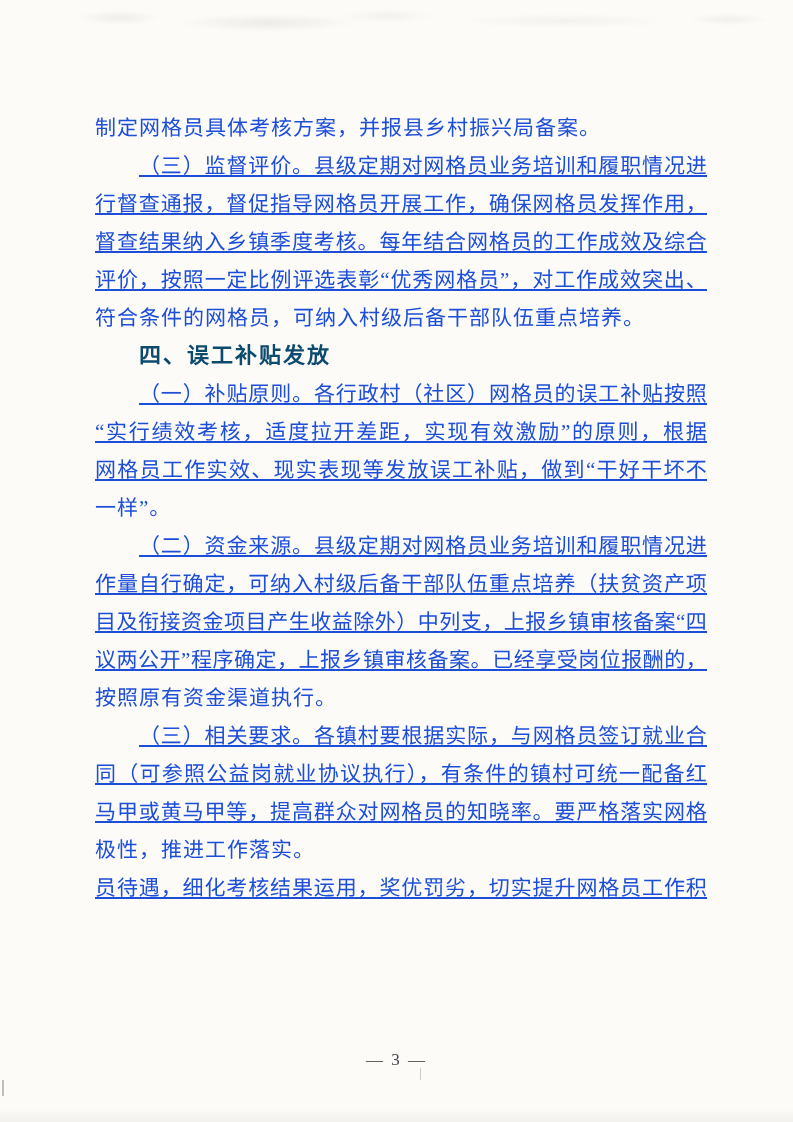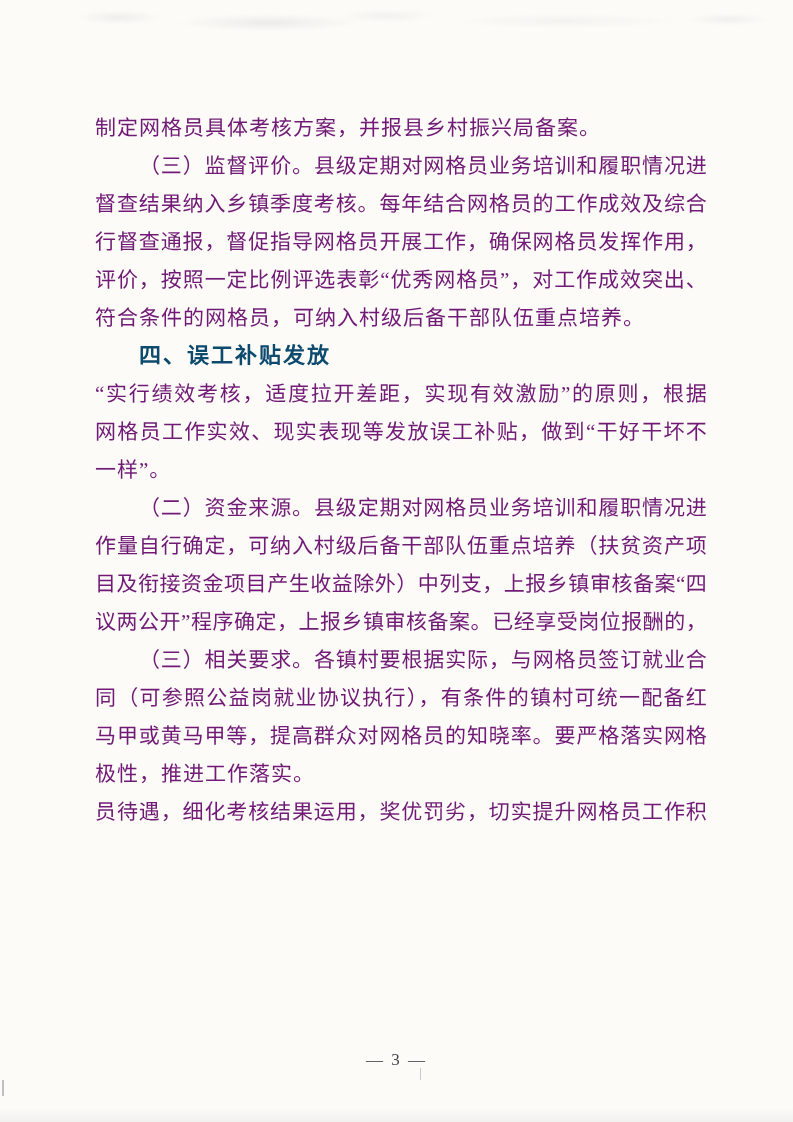--- a/index.html
+++ b/index.html
@@ -49,29 +49,30 @@
     left: 95px;
     top: 109px;
     width: 612px;
   }
 
   .line {
     margin: 0;
     font-family: "Liberation Serif", serif;
     font-size: 21px;
     line-height: 38px;
-    color: #701a75;
+    color: #1d4ed8;
     letter-spacing: 1px;
     white-space: nowrap;
   }
   .line.full {
     white-space: normal;
     letter-spacing: 0.2px;
     text-align: justify;
     text-align-last: justify;
+    text-decoration: underline;
   }
   .line.indent { padding-left: 44px; }
 
   .line.heading {
     font-family: "Liberation Sans", sans-serif;
     font-weight: 700;
     font-size: 22px;
     color: #0c4a6e;
     letter-spacing: 2px;
   }
@@ -97,35 +98,37 @@
   <div class="scan-ghost-top"></div>
   <div class="scan-ghost-bottom"></div>
   <div class="scan-tick-left"></div>
   <div class="scan-tick-center"></div>
 
   <main class="text-block">
 
     <p class="line">制定网格员具体考核方案，并报县乡村振兴局备案。</p>
 
     <p class="line indent full">（三）监督评价。县级定期对网格员业务培训和履职情况进</p>
+    <p class="line full">行督查通报，督促指导网格员开展工作，确保网格员发挥作用，</p>
     <p class="line full">督查结果纳入乡镇季度考核。每年结合网格员的工作成效及综合</p>
-    <p class="line full">行督查通报，督促指导网格员开展工作，确保网格员发挥作用，</p>
     <p class="line full">评价，按照一定比例评选表彰“优秀网格员”，对工作成效突出、</p>
     <p class="line">符合条件的网格员，可纳入村级后备干部队伍重点培养。</p>
 
     <h2 class="line heading indent">四、误工补贴发放</h2>
 
+    <p class="line indent full">（一）补贴原则。各行政村（社区）网格员的误工补贴按照</p>
     <p class="line full">“实行绩效考核，适度拉开差距，实现有效激励”的原则，根据</p>
     <p class="line full">网格员工作实效、现实表现等发放误工补贴，做到“干好干坏不</p>
     <p class="line">一样”。</p>
 
     <p class="line indent full">（二）资金来源。县级定期对网格员业务培训和履职情况进</p>
     <p class="line full">作量自行确定，可纳入村级后备干部队伍重点培养（扶贫资产项</p>
     <p class="line full">目及衔接资金项目产生收益除外）中列支，上报乡镇审核备案“四</p>
     <p class="line full">议两公开”程序确定，上报乡镇审核备案。已经享受岗位报酬的，</p>
+    <p class="line">按照原有资金渠道执行。</p>
 
     <p class="line indent full">（三）相关要求。各镇村要根据实际，与网格员签订就业合</p>
     <p class="line full">同（可参照公益岗就业协议执行），有条件的镇村可统一配备红</p>
     <p class="line full">马甲或黄马甲等，提高群众对网格员的知晓率。要严格落实网格</p>
     <p class="line">极性，推进工作落实。</p>
     <p class="line full">员待遇，细化考核结果运用，奖优罚劣，切实提升网格员工作积</p>
 
   </main>
 
   <footer class="page-number">— 3 —</footer>

